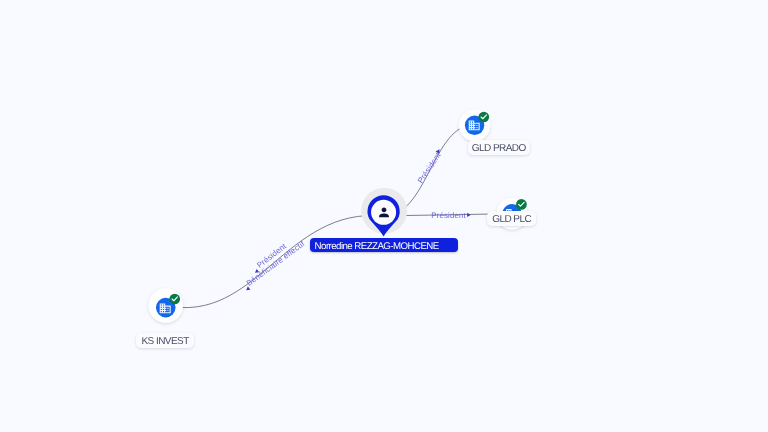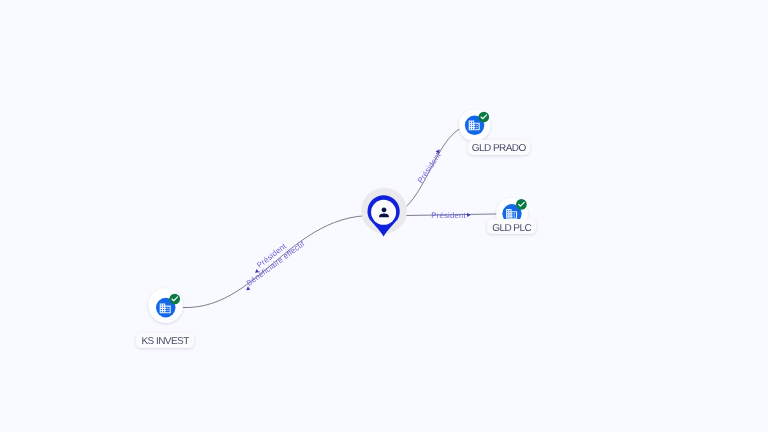--- a/index.html
+++ b/index.html
@@ -90,19 +90,22 @@
     <circle cx="0" cy="0" r="12.5" fill="#fbfbfd"></circle>
     <g transform="translate(-6.95,-7.35) scale(0.6125)" fill="#0c1340">
       <path d="M12 12c2.21 0 4-1.79 4-4s-1.79-4-4-4-4 1.79-4 4 1.79 4 4 4zm0 2c-2.67 0-8 1.34-8 4v2h16v-2c0-2.66-5.33-4-8-4z"></path>
     </g>
   </g>
 </svg>
 
 <div class="pill" style="left:443.5px;top:139.6px;width:62.5px;height:15px;margin-left:24px;">
   <span>GLD PRADO</span>
 </div>
-<div class="pill" style="left:487.4px;top:219px;width:48.5px;height:15px;align-items:center;">
+<div class="pill" style="left:487.4px;top:211px;width:48.5px;height:15px;">
   <span>GLD PLC</span>
 </div>
 <div class="pill" style="left:136.4px;top:333px;width:57.4px;height:15px;">
   <span>KS INVEST</span>
 </div>
+<div class="pill person" style="left:310px;top:237.5px;width:148.2px;height:14.2px;">
+  <span>Norredine REZZAG-MOHCENE</span>
+</div>
 </div>
 
 </body></html>

